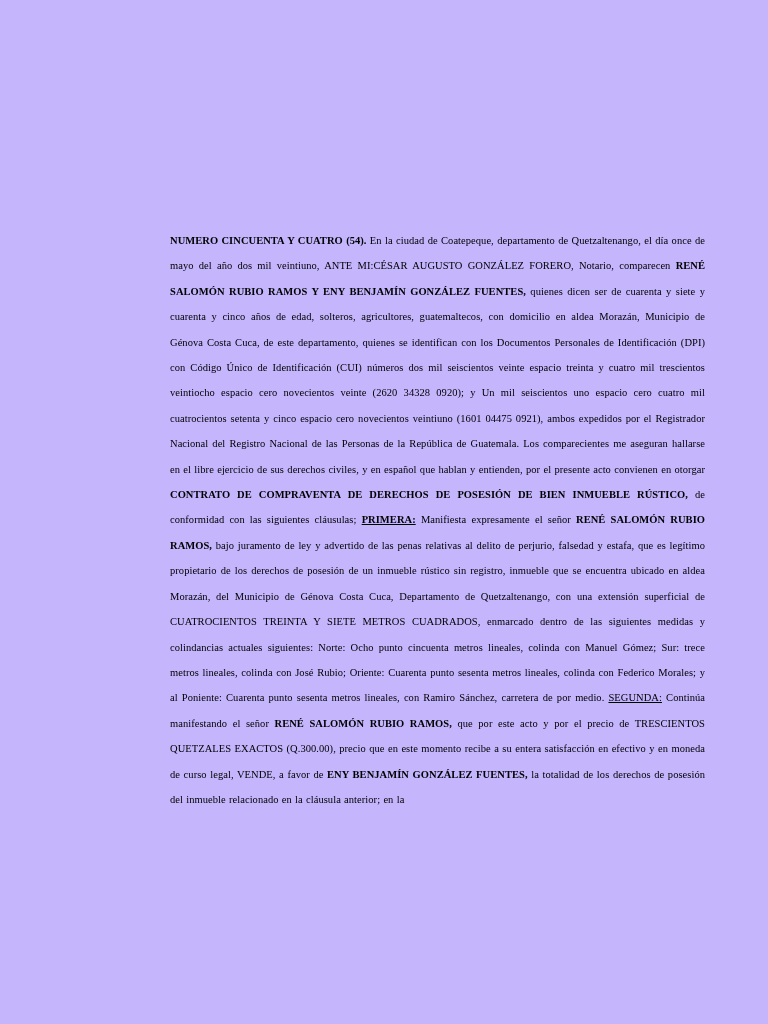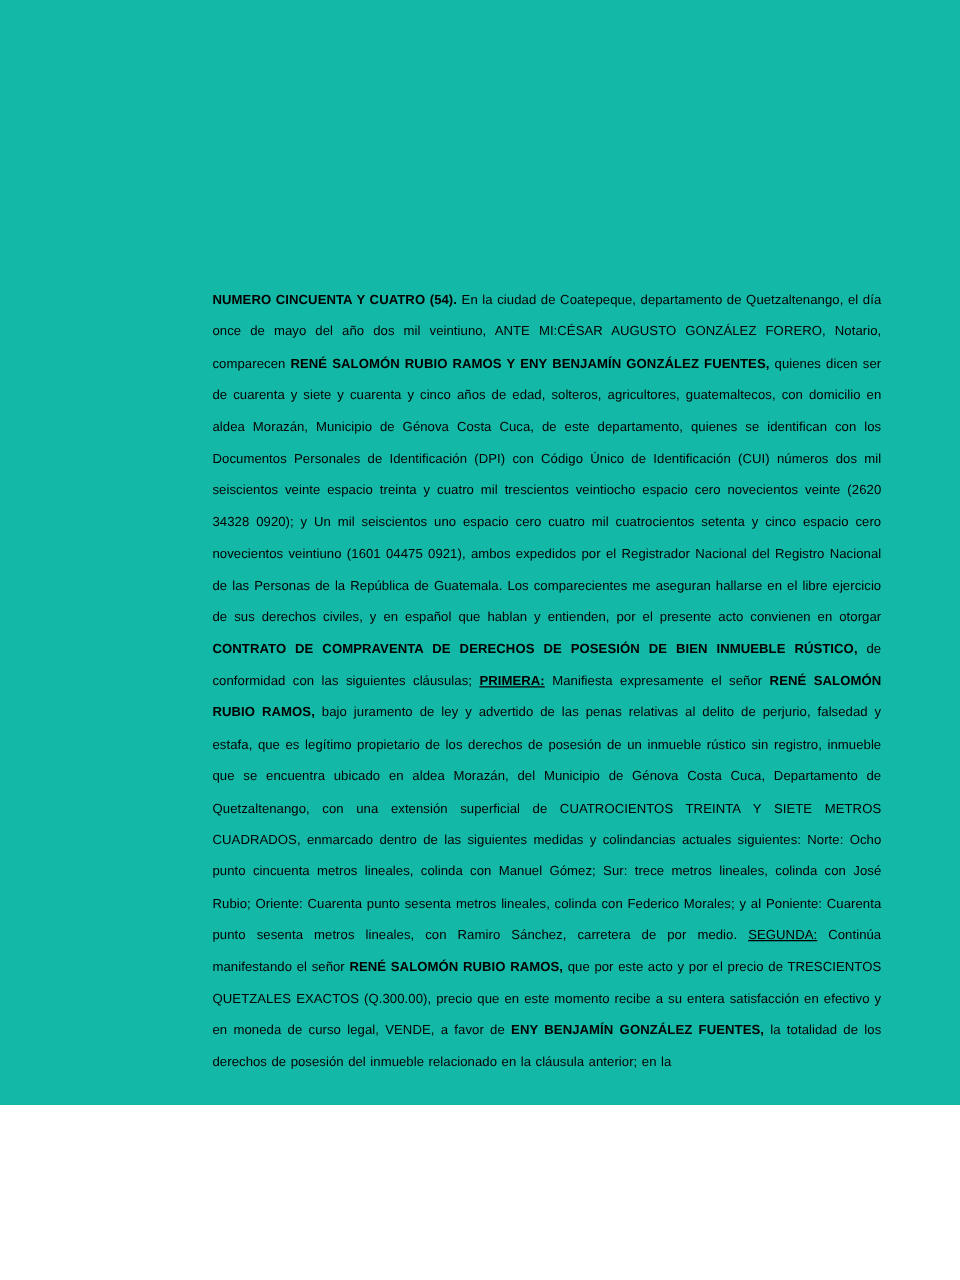--- a/index.html
+++ b/index.html
@@ -9,23 +9,24 @@
   }
   body {
     width: 768px;
     height: 1024px;
     font-family: "Liberation Sans", sans-serif;
     color: #000000;
   }
   .page {
     position: relative;
     width: 768px;
-    height: 884px;
-    background: #14b8a6;
+    height: 1024px;
+    background: #c4b5fd;
     box-sizing: border-box;
+    font-family: Liberation Serif, serif;
   }
   .doc-body {
     position: absolute;
     left: 170px;
     top: 228px;
     width: 535px;
   }
   .para {
     margin: 0;
     font-size: 10.5px;

